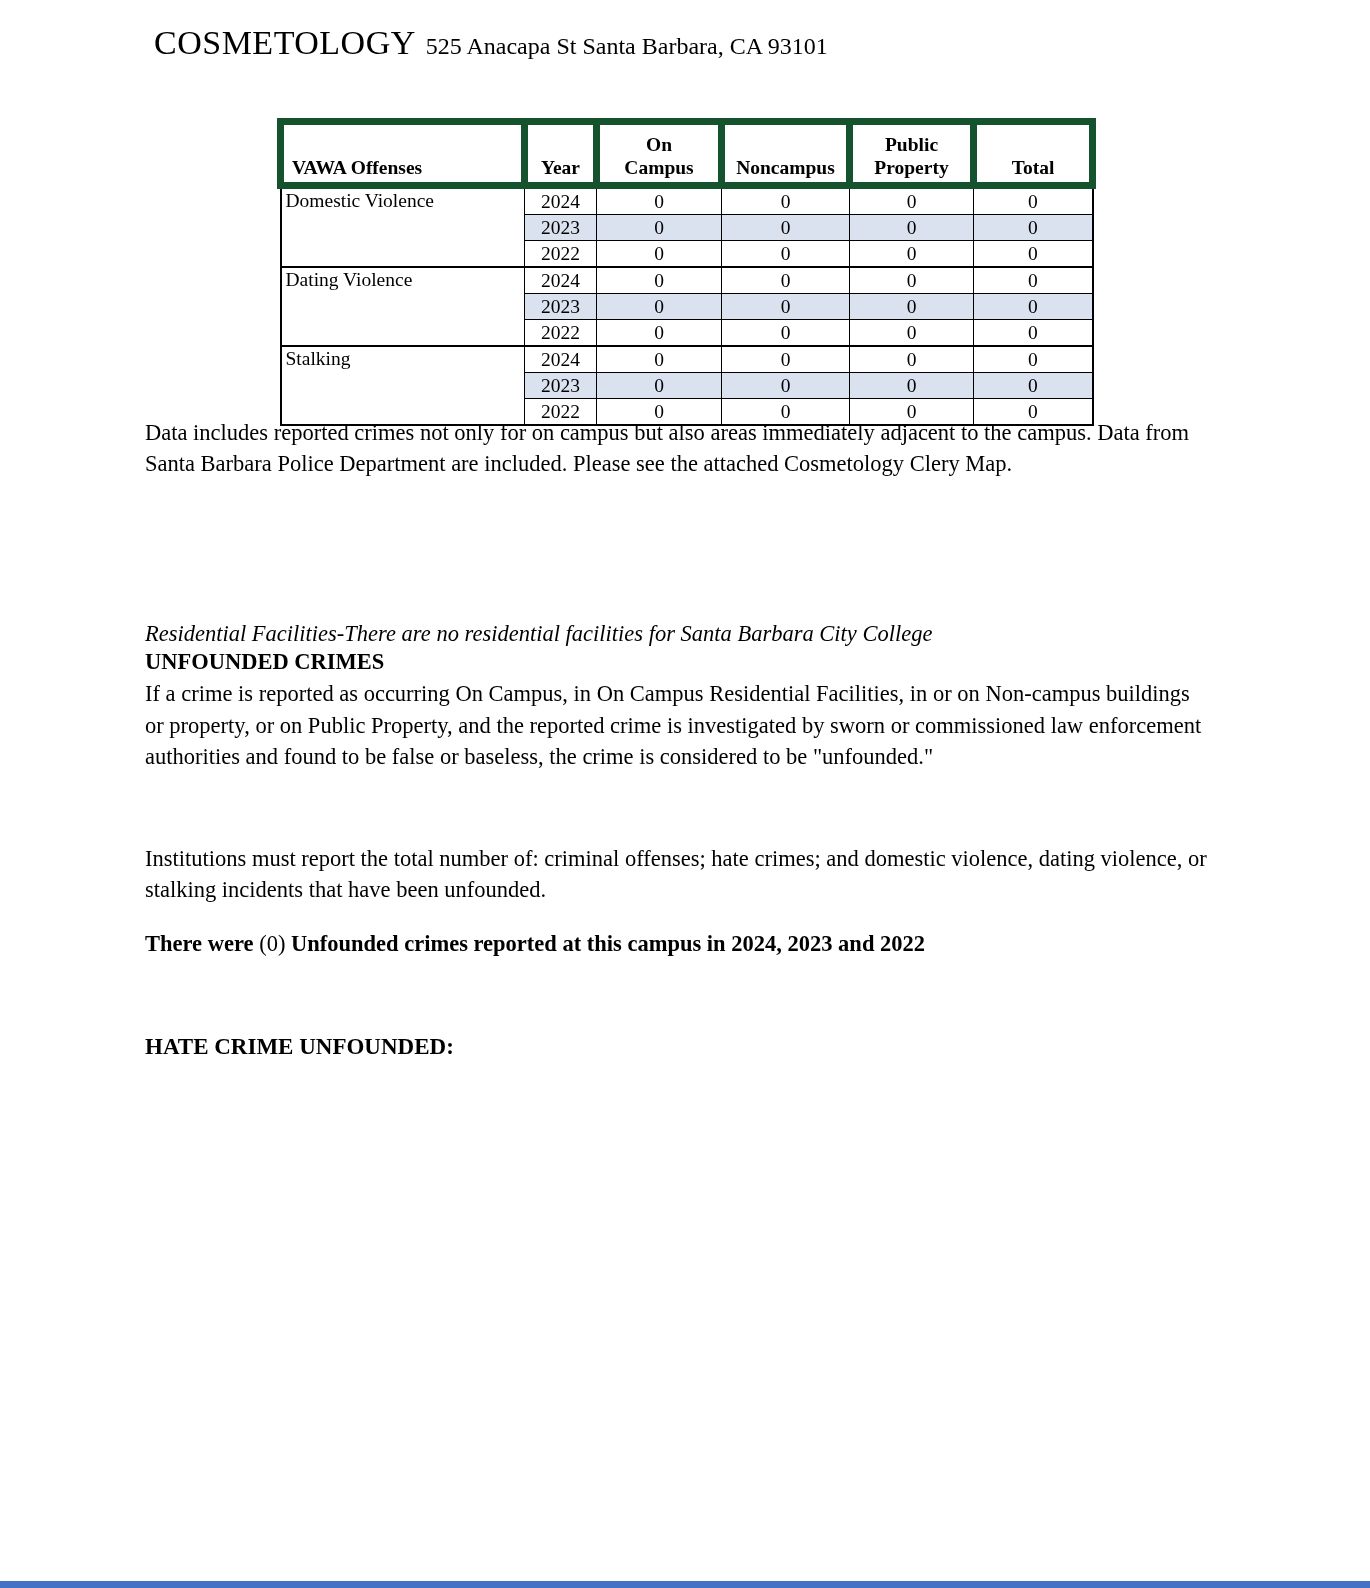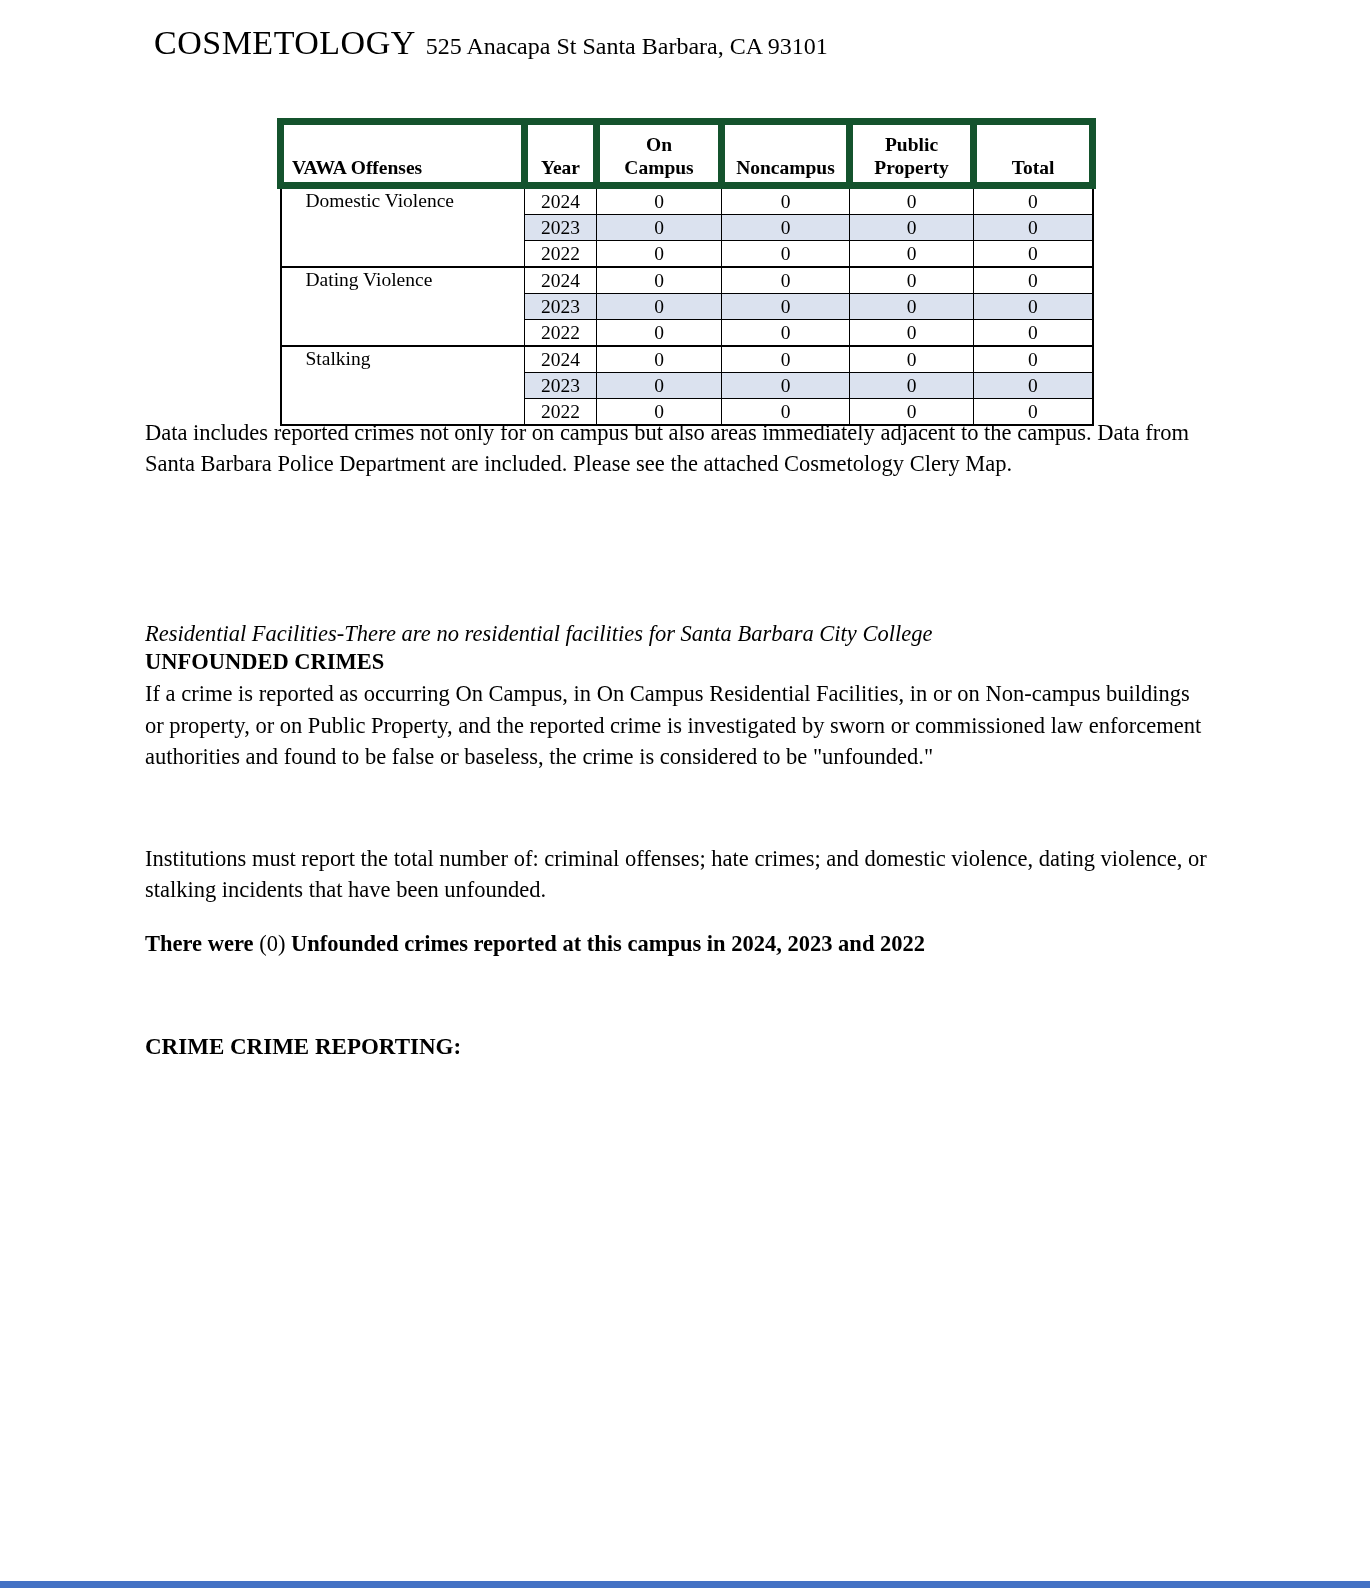--- a/index.html
+++ b/index.html
@@ -46,21 +46,21 @@
   table.vawa td {
     border: 1px solid #000000;
     text-align: center;
     height: 25px;
     padding: 0 16px;
     line-height: 1.1;
   }
   table.vawa td.offense {
     text-align: left;
     vertical-align: top;
-    padding: 1px 24px;
+    padding: 1px 4px;
   }
   table.vawa tr.group-start td { border-top: 2px solid #000000; }
 
   .body-text {
     position: absolute;
     left: 145px;
     width: 1062px;
     font-size: 22.5px;
     line-height: 31px;
   }
@@ -181,18 +181,18 @@
   <div class="body-text italic" style="top:618px;">Residential Facilities-There are no residential facilities for Santa Barbara City College</div>
 
   <div class="body-text bold" style="top:646px;">UNFOUNDED CRIMES</div>
 
   <div class="body-text" style="top:678px; line-height:31.5px;">If a crime is reported as occurring On Campus, in On Campus Residential Facilities, in or on Non-campus buildings or property, or on Public Property, and the reported crime is investigated by sworn or commissioned law enforcement authorities and found to be false or baseless, the crime is considered to be "unfounded."</div>
 
   <div class="body-text" style="top:843px;">Institutions must report the total number of: criminal offenses; hate crimes; and domestic violence, dating violence, or stalking incidents that have been unfounded.</div>
 
   <div class="body-text bold" style="top:928px;"><span>There were </span><span class="normal-weight">(0)</span><span> Unfounded crimes reported at this campus in 2024, 2023 and 2022</span></div>
 
-  <div class="body-text bold" style="top:1031px; font-size:23px;">CRIME CRIME REPORTING:</div>
+  <div class="body-text bold" style="top:1031px; font-size:23px;">HATE CRIME UNFOUNDED:</div>
 
 
   <div class="bottom-bar" style="background: rgb(68, 114, 196);"></div>
 
 </div>
 
 </body></html>

